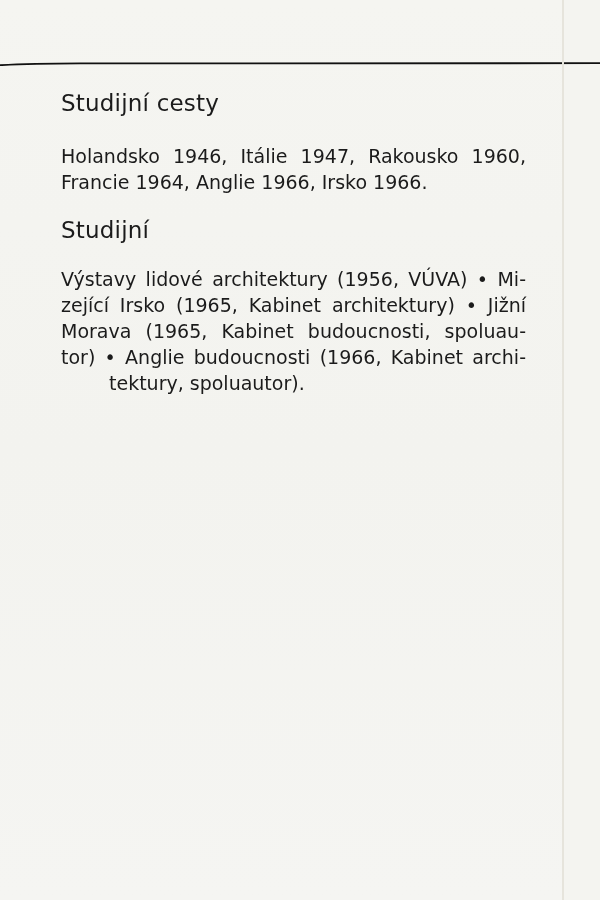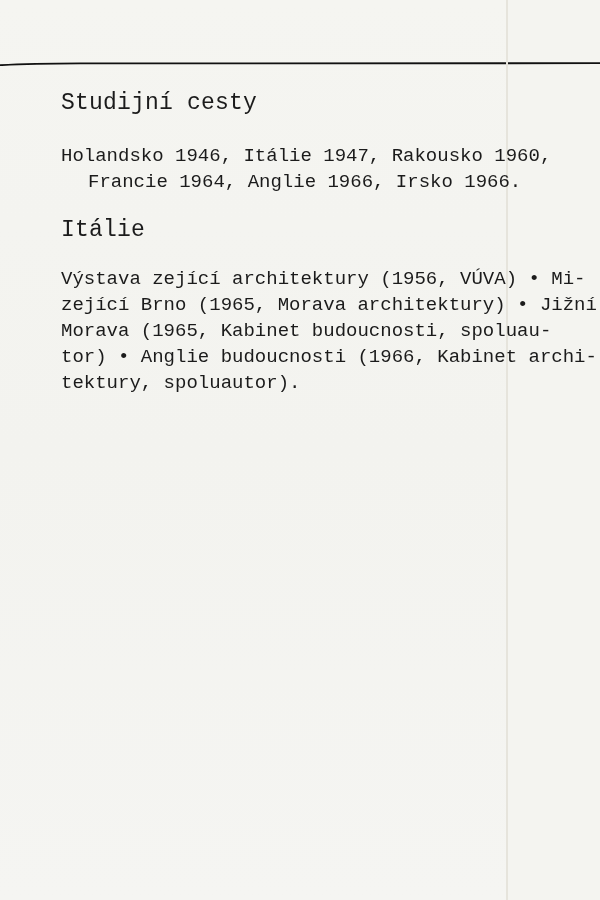--- a/index.html
+++ b/index.html
@@ -11,23 +11,22 @@
       height: 900px;
       background: #f4f4f0;
       position: relative;
       overflow: hidden;
       font-family: "DejaVu Sans", "Liberation Sans", sans-serif;
       color: #1a1a1a;
     }
     .page {
       position: absolute;
       left: 0; top: 0;
-      width: 508px; height: 900px;
+      width: 564px; height: 900px;
       background: linear-gradient(180deg, #f5f5f1 0%, #f3f3ef 50%, #f5f5f2 100%);
-      font-family: Liberation Mono, monospace;
     }
     .top-rule {
       position: absolute;
       left: 0;
       top: 62px;
       width: 600px;
       height: 4px;
     }
     .right-edge {
       position: absolute;
@@ -72,25 +71,25 @@
 
   <svg class="top-rule" viewBox="0 0 600 4" preserveAspectRatio="none">
     <path d="M0 3.2 C 20 2.2, 40 1.6, 80 1.4 L 600 1.2" stroke="#111" stroke-width="1.8" fill="none"></path>
   </svg>
 
   <div class="right-edge"></div>
 
   <section>
     <h2 class="heading h1">Studijní cesty</h2>
     <p class="body-line" style="top:144px;">Holandsko 1946, Itálie 1947, Rakousko 1960,</p>
-    <p class="body-line last" style="top:170px;margin-left:27px;">Francie 1964, Anglie 1966, Irsko 1966.</p>
+    <p class="body-line last" style="top:170px;">Francie 1964, Anglie 1966, Irsko 1966.</p>
   </section>
 
   <section>
-    <h2 class="heading h2">Itálie</h2>
-    <p class="body-line" style="top:267px;">Výstava zející architektury (1956, VÚVA) • Mi-</p>
-    <p class="body-line" style="top:293px;">zející Brno (1965, Morava architektury) • Jižní</p>
+    <h2 class="heading h2">Studijní</h2>
+    <p class="body-line" style="top:267px;">Výstavy lidové architektury (1956, VÚVA) • Mi-</p>
+    <p class="body-line" style="top:293px;">zející Irsko (1965, Kabinet architektury) • Jižní</p>
     <p class="body-line" style="top:319px;">Morava (1965, Kabinet budoucnosti, spoluau-</p>
     <p class="body-line" style="top:345px;">tor) • Anglie budoucnosti (1966, Kabinet archi-</p>
-    <p class="body-line last" style="top:371px;">tektury, spoluautor).</p>
+    <p class="body-line last" style="top:371px;margin-left:48px;">tektury, spoluautor).</p>
   </section>
 
 </div>
 
 </body></html>

